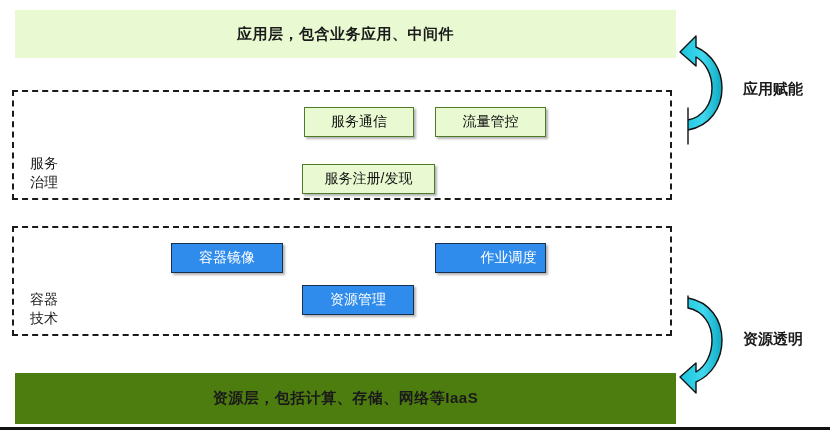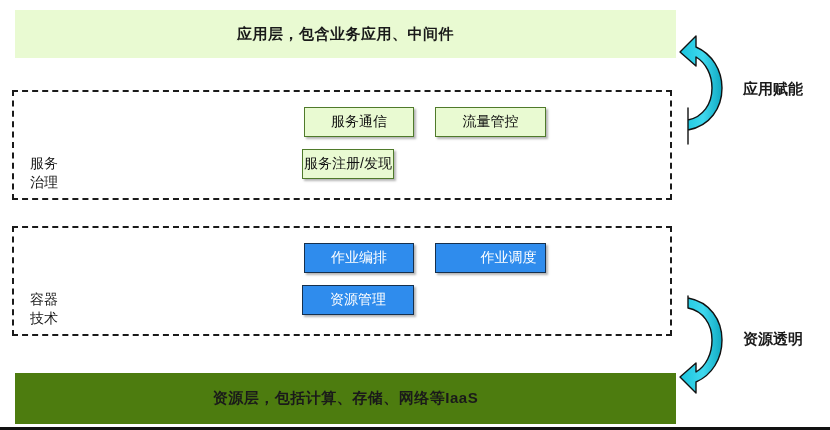--- a/index.html
+++ b/index.html
@@ -108,21 +108,21 @@
     background: #2f8ced;
     border: 1px solid #16304d;
     color: #ffffff;
   }
 
   
   #node-service-observe    { left: 157px; top: 15px; width: 112px; height: 30px; }
   #node-service-comm       { left: 290px; top: 15px; width: 110px; height: 30px; }
   #node-traffic-control    { left: 421px; top: 15px; width: 111px; height: 30px; }
   
-  #node-service-registry   { left: 288px; top: 57px; width: 92px; height: 30px; }
+  #node-service-registry   { left: 288px; top: 72px; width: 133px; height: 30px; }
 
   
   #node-container-image    { left: 157px; top: 15px; width: 112px; height: 30px; }
   #node-job-orchestration  { left: 290px; top: 15px; width: 110px; height: 30px; }
   #node-job-scheduling     { left: 421px; top: 15px; width: 111px; height: 30px; padding-left: 36px; }
   
   #node-resource-mgmt      { left: 288px; top: 57px; width: 112px; height: 30px; }
 
   
   .curved-arrow {
@@ -173,22 +173,22 @@
     </div>
     <div class="node green" id="node-service-registry">
       <span>服务注册/发现</span>
     </div>
   </div>
 
   <div class="dashed-group" id="container-tech-group">
     <div class="group-title">容器
 技术</div>
 
-    <div class="node blue" id="node-job-orchestration">
-      <span>作业编排</span>
+    <div class="node blue" id="node-container-image">
+      <span>容器镜像</span>
     </div>
     <div class="node blue" id="node-job-scheduling">
       <span>作业调度</span>
     </div>
     <div class="node blue" id="node-resource-mgmt">
       <span>资源管理</span>
     </div>
   </div>
 
   <div class="layer-bar" id="resource-layer-bar">

